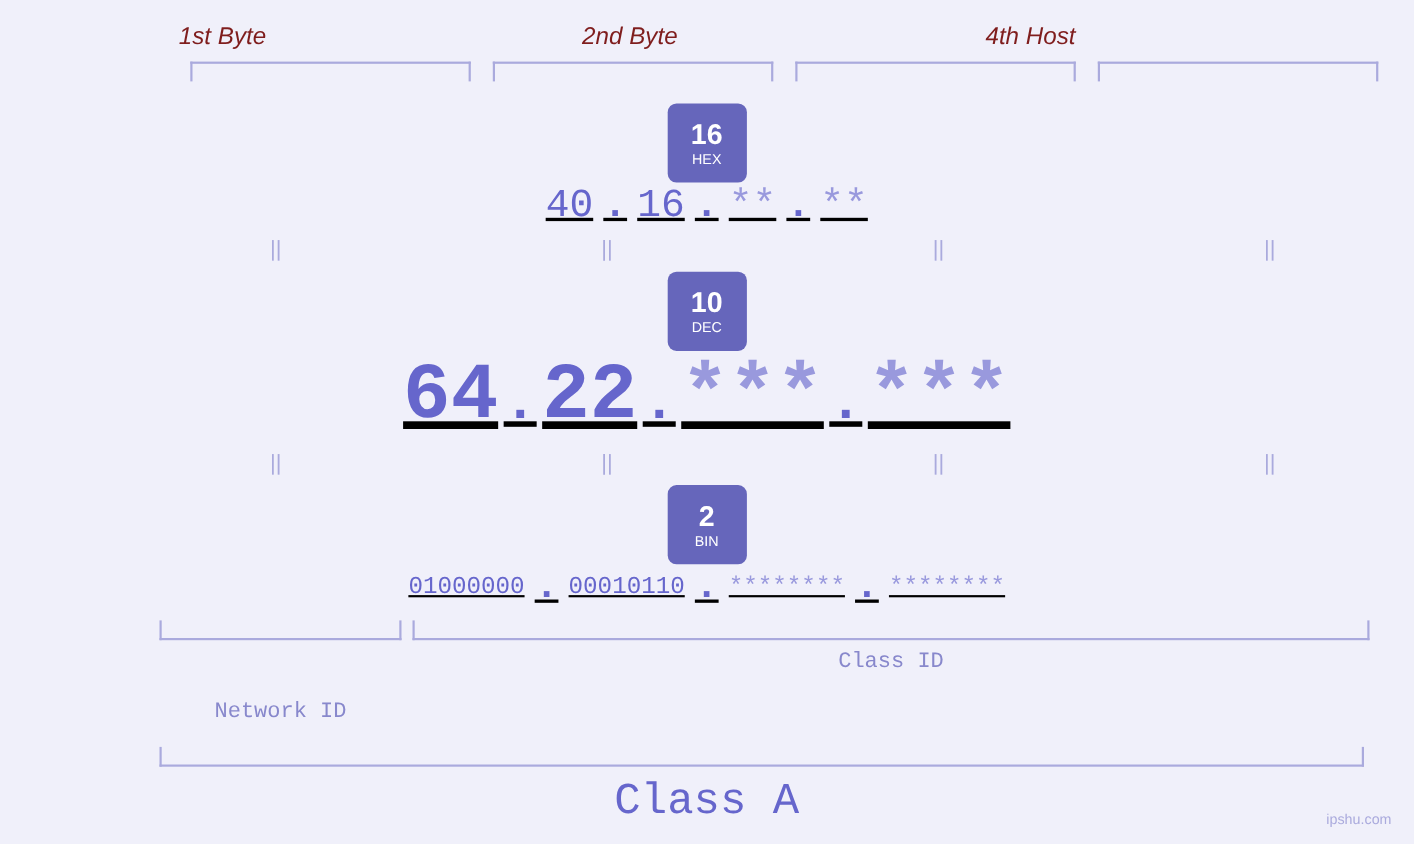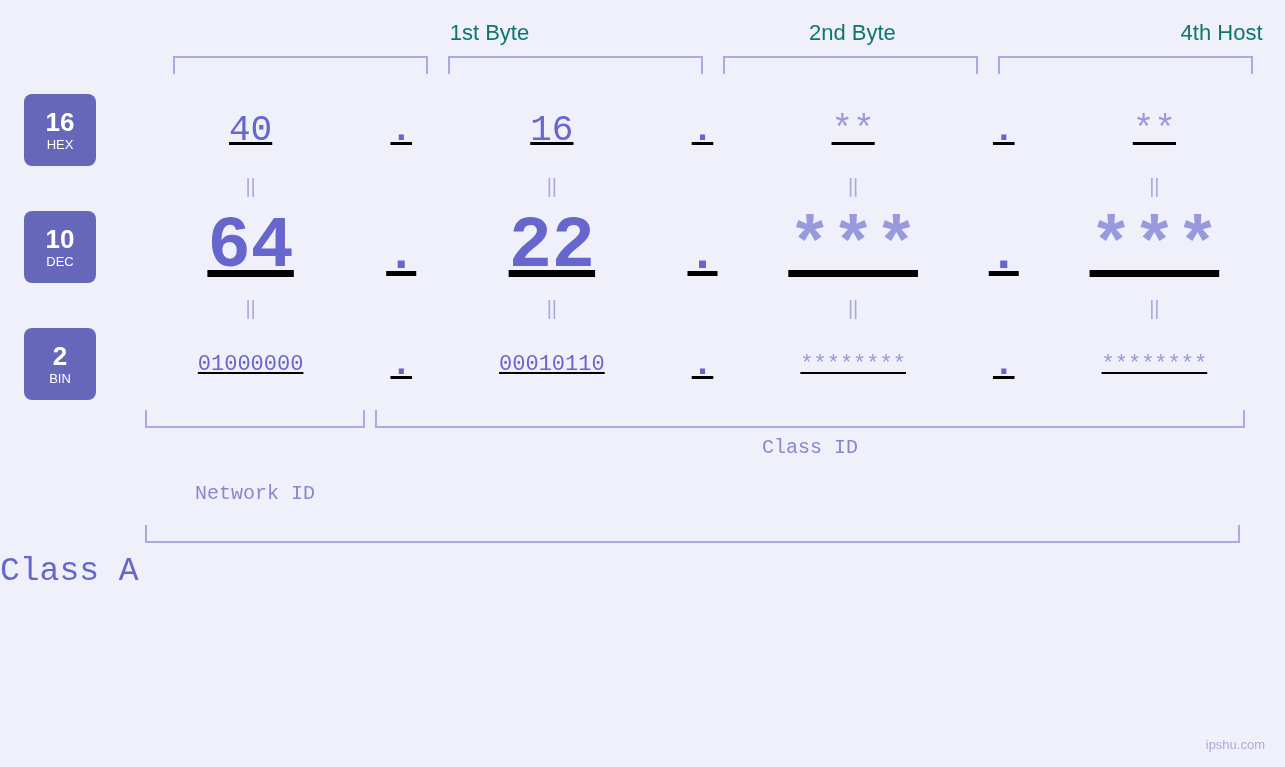--- a/index.html
+++ b/index.html
@@ -25,24 +25,25 @@
     
     .byte-headers {
       display: flex;
       width: 1100px;
       margin-left: 140px;
       margin-bottom: 10px;
     }
 
     .byte-header {
       flex: 1;
-      text-align: right;
-      color: #0f766e;
+      text-align: left;
+      color: #7f1d1d;
       font-size: 22px;
       font-family: Arial, sans-serif;
+      font-style: italic;
     }
 
     
     .bracket-row {
       display: flex;
       width: 1100px;
       margin-left: 140px;
       margin-bottom: 20px;
     }
 
@@ -54,20 +55,21 @@
       border-left: 2px solid #aaaadd;
       border-right: 2px solid #aaaadd;
     }
 
     
     .data-row {
       display: flex;
       align-items: center;
       width: 1285px;
       margin-bottom: 0;
+      flex-direction: column;
     }
 
     .row-label {
       width: 120px;
       display: flex;
       justify-content: center;
       align-items: center;
       flex-shrink: 0;
     }
 
@@ -233,23 +235,23 @@
     .class-bracket {
       margin-left: 145px;
       width: 1095px;
       height: 18px;
       border-bottom: 2px solid #aaaadd;
       border-left: 2px solid #aaaadd;
       border-right: 2px solid #aaaadd;
     }
 
     .class-label {
-      text-align: left;
+      text-align: center;
       color: #6666cc;
-      font-size: 33px;
+      font-size: 40px;
       margin-top: 10px;
     }
 
     
     .watermark {
       position: absolute;
       bottom: 15px;
       right: 20px;
       color: #aaaadd;
       font-size: 13px;

